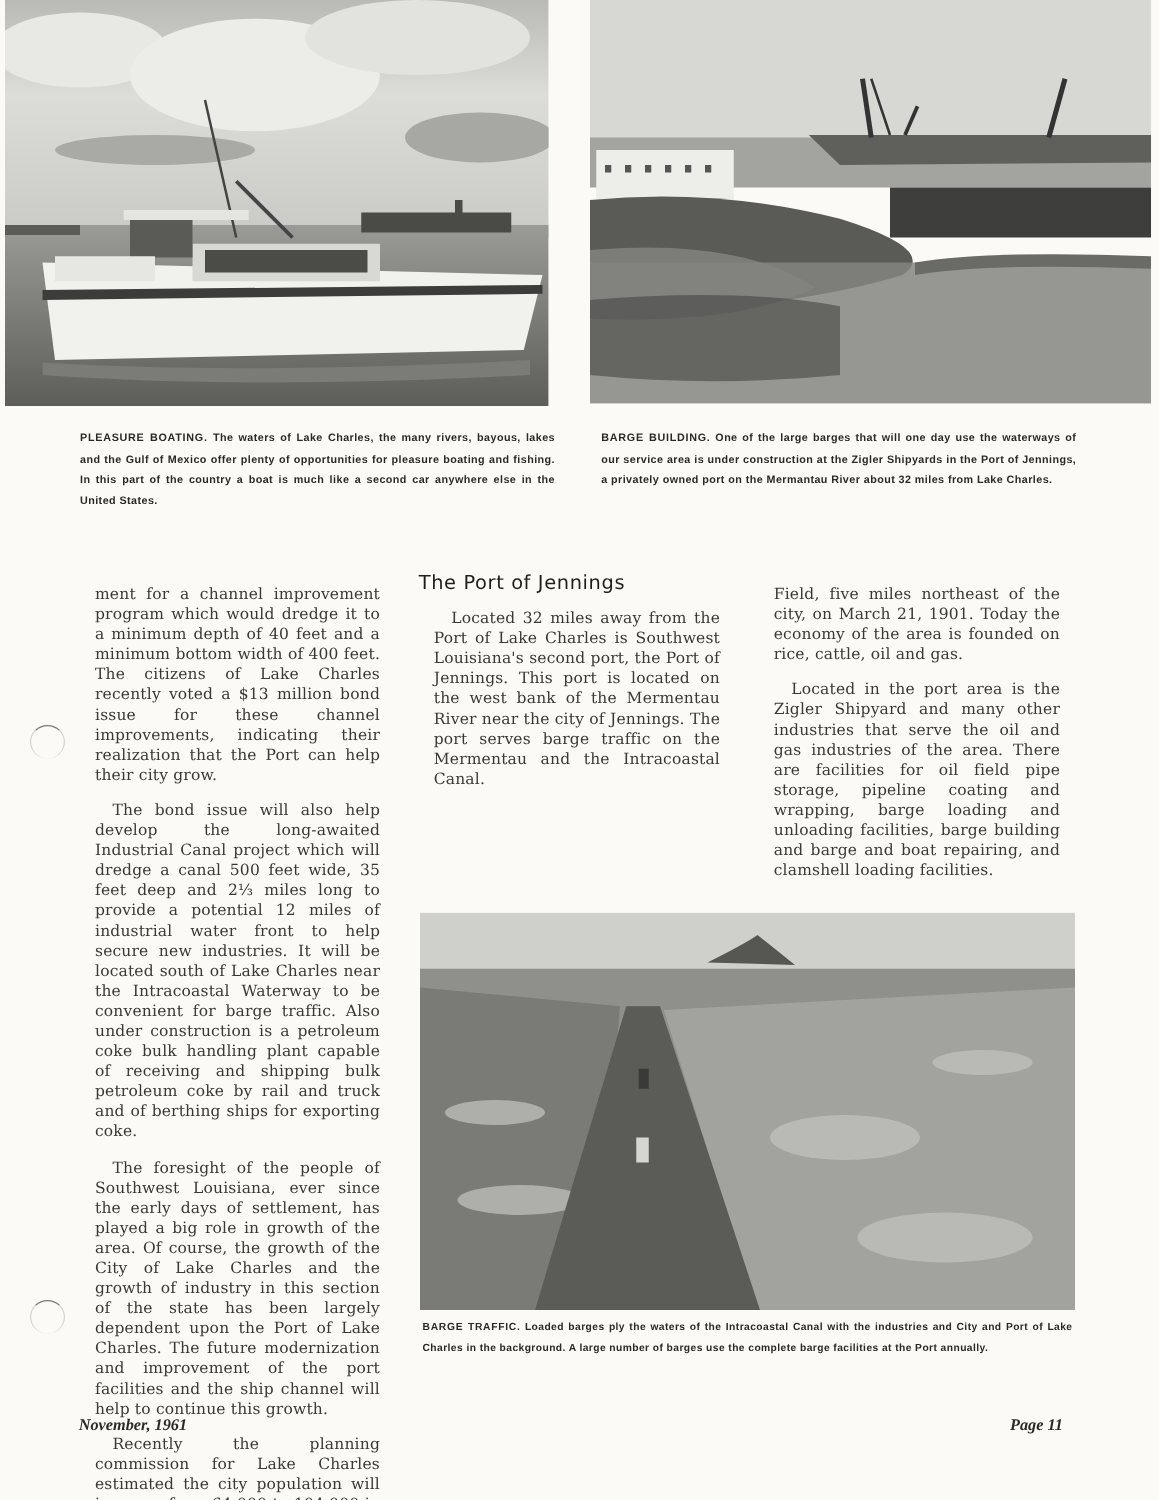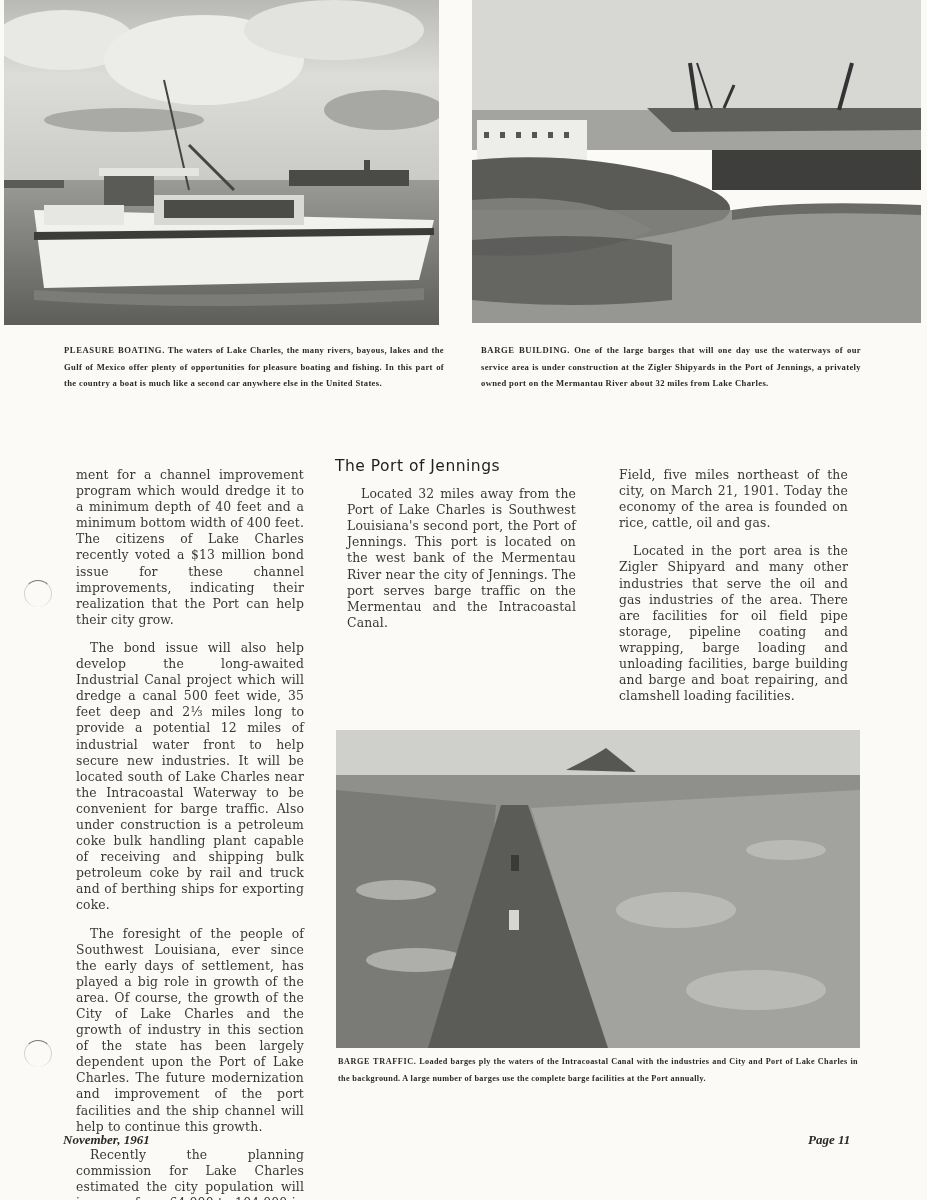--- a/index.html
+++ b/index.html
@@ -4,21 +4,21 @@
 <style>
   html, body { margin:0; padding:0; }
   body {
     width:927px; height:1200px; position:relative; overflow:hidden;
     background:#fbfaf6; color:#2b2a27;
     font-family:"DejaVu Serif", serif;
   }
   .photo { position:absolute; overflow:hidden; }
   .photo svg { display:block; width:100%; height:100%; }
   .caption {
-    position:absolute; font-family:Liberation Serif, serif;
+    position:absolute; font-family:Liberation Sans, sans-serif;
     font-size:8.6px; line-height:16.5px; letter-spacing:0.35px; color:#2a2926;
     text-align:justify; font-weight:bold;
   }
   .caption .cap-head { font-weight:bold; letter-spacing:0.6px; }
   .col {
     position:absolute; font-family:"DejaVu Serif", serif; font-size:12.4px;
     line-height:16.1px; color:#3a3834; text-align:justify; letter-spacing:0.15px;
   }
   .col p { margin:12px; text-indent:14px; }
   .col p.cont { text-indent:0; }

